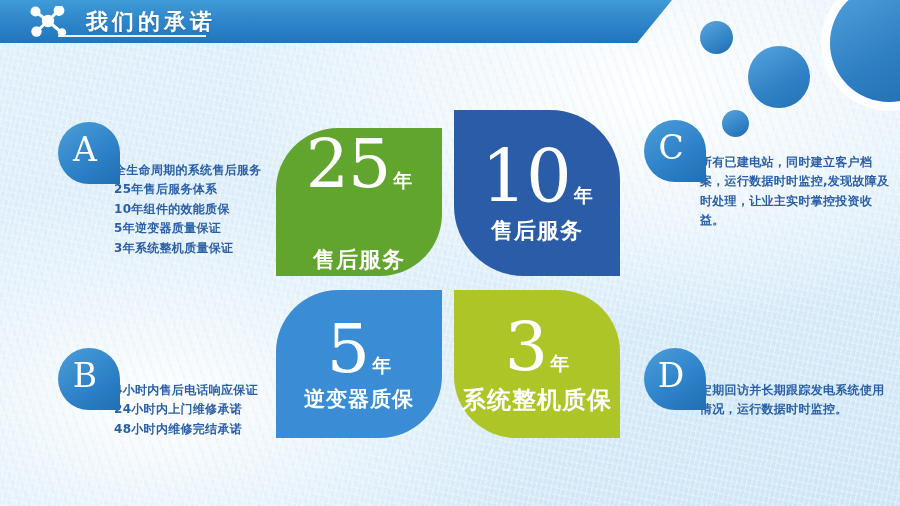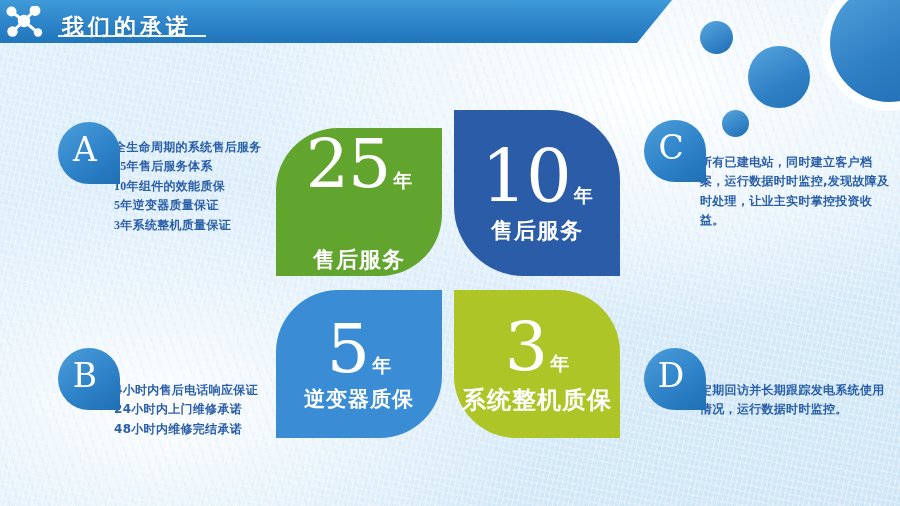--- a/index.html
+++ b/index.html
@@ -42,23 +42,23 @@
     width: 672px;
     height: 43px;
     background: linear-gradient(180deg, #3f9bd8 0%, #2f86ca 48%, #2176bb 100%);
     clip-path: polygon(0 0, 672px 0, 637px 100%, 0 100%);
     z-index: 3;
     display: flex;
     align-items: center;
   }
   .banner-inner {
     display: flex;
-    align-items: flex-end;
+    align-items: center;
     gap: 14px;
-    padding-left: 2px;
+    padding-left: 26px;
   }
   .logo-icon { width: 46px; height: 32px; display: block; flex: 0 0 auto; }
   .banner-title {
     color: #ffffff;
     font-size: 22px;
     font-weight: bold;
     letter-spacing: 4px;
     line-height: 1;
     text-shadow: 0 1px 1px rgba(0,0,0,0.18);
     white-space: nowrap;
@@ -180,21 +180,21 @@
     font-size: 12px;
     font-weight: bold;
     line-height: 1.62;
     letter-spacing: 0.3px;
     white-space: nowrap;
   }
   .info-lines.wrap { white-space: normal; }
   .info-lines div { display: block; }
 
   .info-a { left: 58px;  top: 122px; }
-  .info-a .info-lines { margin-top: 16px; margin-left: -6px; font-family: Liberation Serif, serif; }
+  .info-a .info-lines { margin-top: 39px; margin-left: -6px; }
 
   .info-b { left: 58px;  top: 348px; }
   .info-b .info-lines { margin-top: 33px; margin-left: -6px; }
 
   .info-c { left: 644px; top: 120px; width: 250px; }
   .info-c .info-lines { margin-top: 33px; margin-left: -6px; width: 200px; }
 
   .info-d { left: 644px; top: 348px; width: 250px; }
   .info-d .info-lines { margin-top: 33px; margin-left: -6px; width: 200px; }
 </style>

